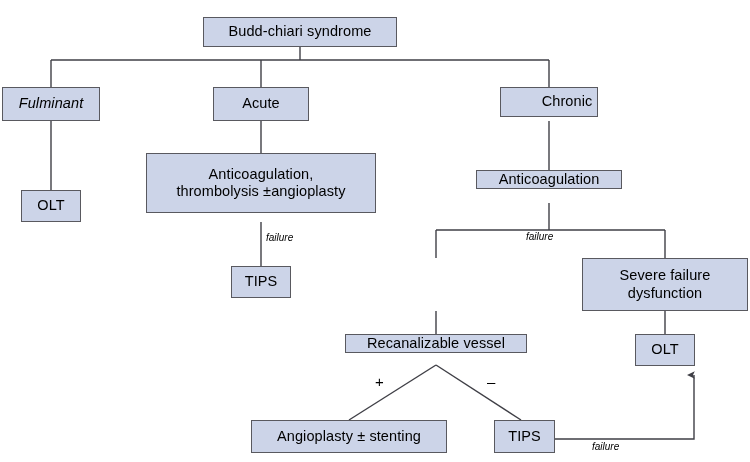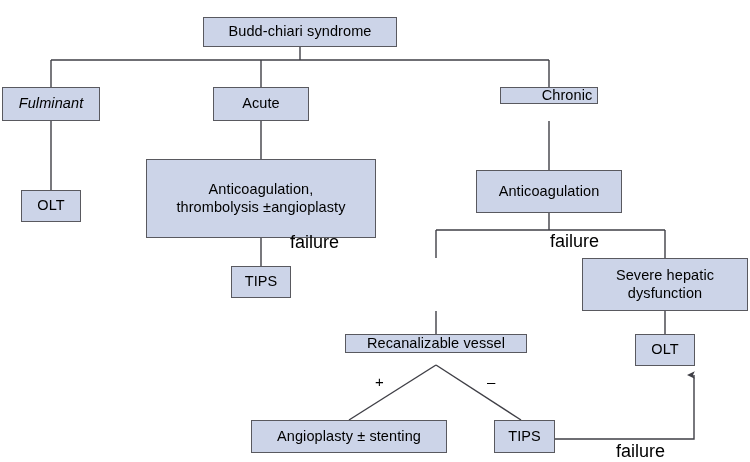--- a/index.html
+++ b/index.html
@@ -33,25 +33,25 @@
     text-align: center;
     color: #000000;
     font-size: 14.5px;
     line-height: 1.18;
     z-index: 2;
     white-space: pre-line;
     letter-spacing: 0.1px;
   }
   .edge-label {
     position: absolute;
-    font-size: 18px;
+    font-style: italic;
+    font-size: 10px;
     color: #000000;
     z-index: 3;
     white-space: nowrap;
-    margin-left: 24px;
   }
   .sign-label {
     position: absolute;
     font-size: 15px;
     color: #000000;
     z-index: 3;
     white-space: nowrap;
   }
 </style>
 </head>
@@ -98,33 +98,33 @@
       <path d="M 555 439 L 694 439 L 694 375" marker-end="url(#arrowUp)"></path>
     </g>
   </svg>
 
   <div class="node" style="left:203px; top:17px; width:194px; height:30px;">Budd-chiari syndrome</div>
 
   <div class="node" style="left:2px; top:87px; width:98px; height:34px;font-style:italic;">Fulminant</div>
 
   <div class="node" style="left:213px; top:87px; width:96px; height:34px;">Acute</div>
 
-  <div class="node" style="left:500px; top:87px; width:98px; height:17px;padding-left:36px;">Chronic</div>
+  <div class="node" style="left:500px; top:87px; width:98px; height:30px;padding-left:36px;">Chronic</div>
 
   <div class="node" style="left:21px; top:190px; width:60px; height:32px;">OLT</div>
 
-  <div class="node" style="left:146px; top:159px; width:230px; height:79px;">Anticoagulation,
+  <div class="node" style="left:146px; top:153px; width:230px; height:60px;">Anticoagulation,
 thrombolysis ±angioplasty</div>
 
-  <div class="node" style="left:476px; top:170px; width:146px; height:43px;">Anticoagulation</div>
+  <div class="node" style="left:476px; top:170px; width:146px; height:19px;">Anticoagulation</div>
 
   <div class="node" style="left:231px; top:266px; width:60px; height:32px;">TIPS</div>
 
 
-  <div class="node" style="left:582px; top:258px; width:166px; height:53px;">Severe hepatic
+  <div class="node" style="left:582px; top:258px; width:166px; height:53px;">Severe failure
 dysfunction</div>
 
   <div class="node" style="left:345px; top:334px; width:182px; height:19px;">Recanalizable vessel</div>
 
   <div class="node" style="left:635px; top:334px; width:60px; height:32px;">OLT</div>
 
   <div class="node" style="left:251px; top:420px; width:196px; height:33px;">Angioplasty ± stenting</div>
 
   <div class="node" style="left:494px; top:420px; width:61px; height:33px;">TIPS</div>
 

